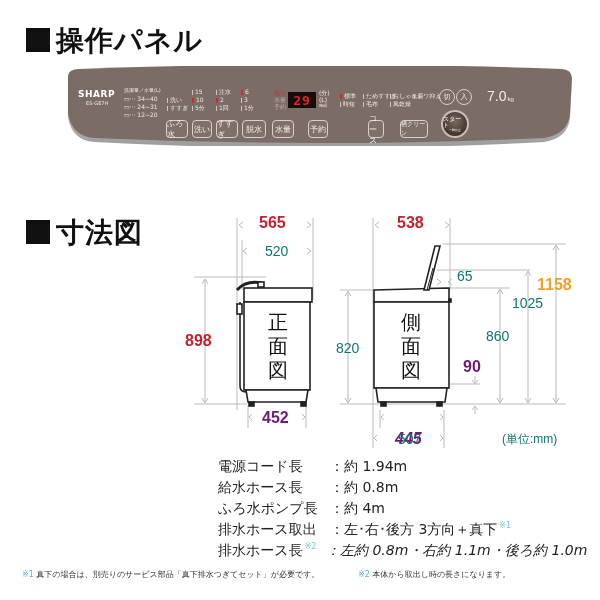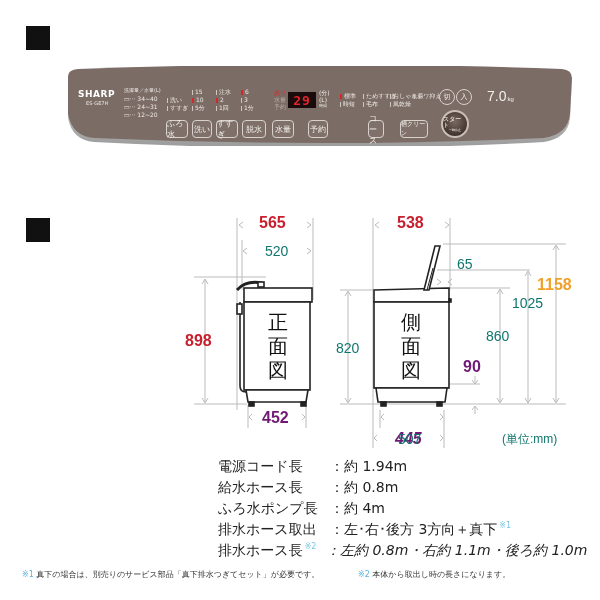--- a/index.html
+++ b/index.html
@@ -39,21 +39,21 @@
   .spec-label { position: absolute; left: 0; }
   .spec-val { position: absolute; left: 112px; }
   .noteref { color: #7cc5e4; font-size: 8px; vertical-align: super; margin-left: 2px; }
   .footnote { position: absolute; top: 569px; font-size: 8px; color: #333; white-space: nowrap; }
   .footnote .mk { color: #5db3dc; }
 </style>
 </head>
 <body>
 
 <div class="abs heading" style="left:26px; top:22px;">
-  <span class="sq"></span>
+  <span class="sq"></span><span>操作パネル</span>
 </div>
 
 <div class="abs panel">
   <svg width="512" height="80" style="position:absolute;left:0;top:0;">
     <defs>
       <linearGradient id="rim" x1="0" y1="0" x2="0" y2="1">
         <stop offset="0" stop-color="#e6e6e6"></stop>
         <stop offset="1" stop-color="#9a9a9a"></stop>
       </linearGradient>
     </defs>
@@ -114,21 +114,21 @@
 <div class="roundbtn" style="left:456px; top:89px;">入</div>
 <div class="startbtn">
   <span>スタート</span>
   <span style="font-size:3px;">一時停止</span>
 </div>
 <div class="abs" style="left:487px; top:88px; color:#f3efeb; font-size:14px; font-family:'Liberation Sans',sans-serif;">
   <span>7.0</span><span style="font-size:6px; margin-left:1px;">kg</span>
 </div>
 
 <div class="abs heading" style="left:26px; top:214px;">
-  <span class="sq"></span>
+  <span class="sq"></span><span>寸法図</span>
 </div>
 
 <svg class="abs" style="left:0; top:0;" width="600" height="460">
   <g stroke="#bbb" stroke-width="1" fill="none">
 
     <line x1="237" y1="218" x2="237" y2="410"></line>
     <line x1="313" y1="218" x2="313" y2="300"></line>
     <line x1="242" y1="240" x2="242" y2="290"></line>
     <line x1="194" y1="277" x2="266" y2="277"></line>
     <line x1="194" y1="404" x2="247" y2="404"></line>
@@ -210,21 +210,21 @@
 <div class="abs dim" style="left:265px; top:243px;">520</div>
 <div class="abs dim dim-red" style="left:185px; top:332px;">898</div>
 <div class="abs dim dim-blue" style="left:262px; top:409px;">452</div>
 <div class="abs vtext" style="left:266px; top:310px;">
   <div>正</div>
     <div>面</div>
     <div>図</div>
 </div>
 
 <div class="abs dim dim-red" style="left:397px; top:214px;">538</div>
-<div class="abs dim" style="left:457px; top:256px;">65</div>
+<div class="abs dim" style="left:457px; top:268px;">65</div>
 <div class="abs dim dim-orange" style="left:537px; top:276px;">1158</div>
 <div class="abs dim" style="left:512px; top:295px;">1025</div>
 <div class="abs dim" style="left:486px; top:328px;">860</div>
 <div class="abs dim" style="left:336px; top:340px;">820</div>
 <div class="abs dim dim-blue" style="left:463px; top:358px;">90</div>
 <div class="abs dim dim-blue" style="left:395px; top:430px;font-style:italic;">445</div>
 <div class="abs dim" style="left:398px; top:431px;">507</div>
 <div class="abs vtext" style="left:399px; top:310px;">
   <div>側</div>
     <div>面</div>

